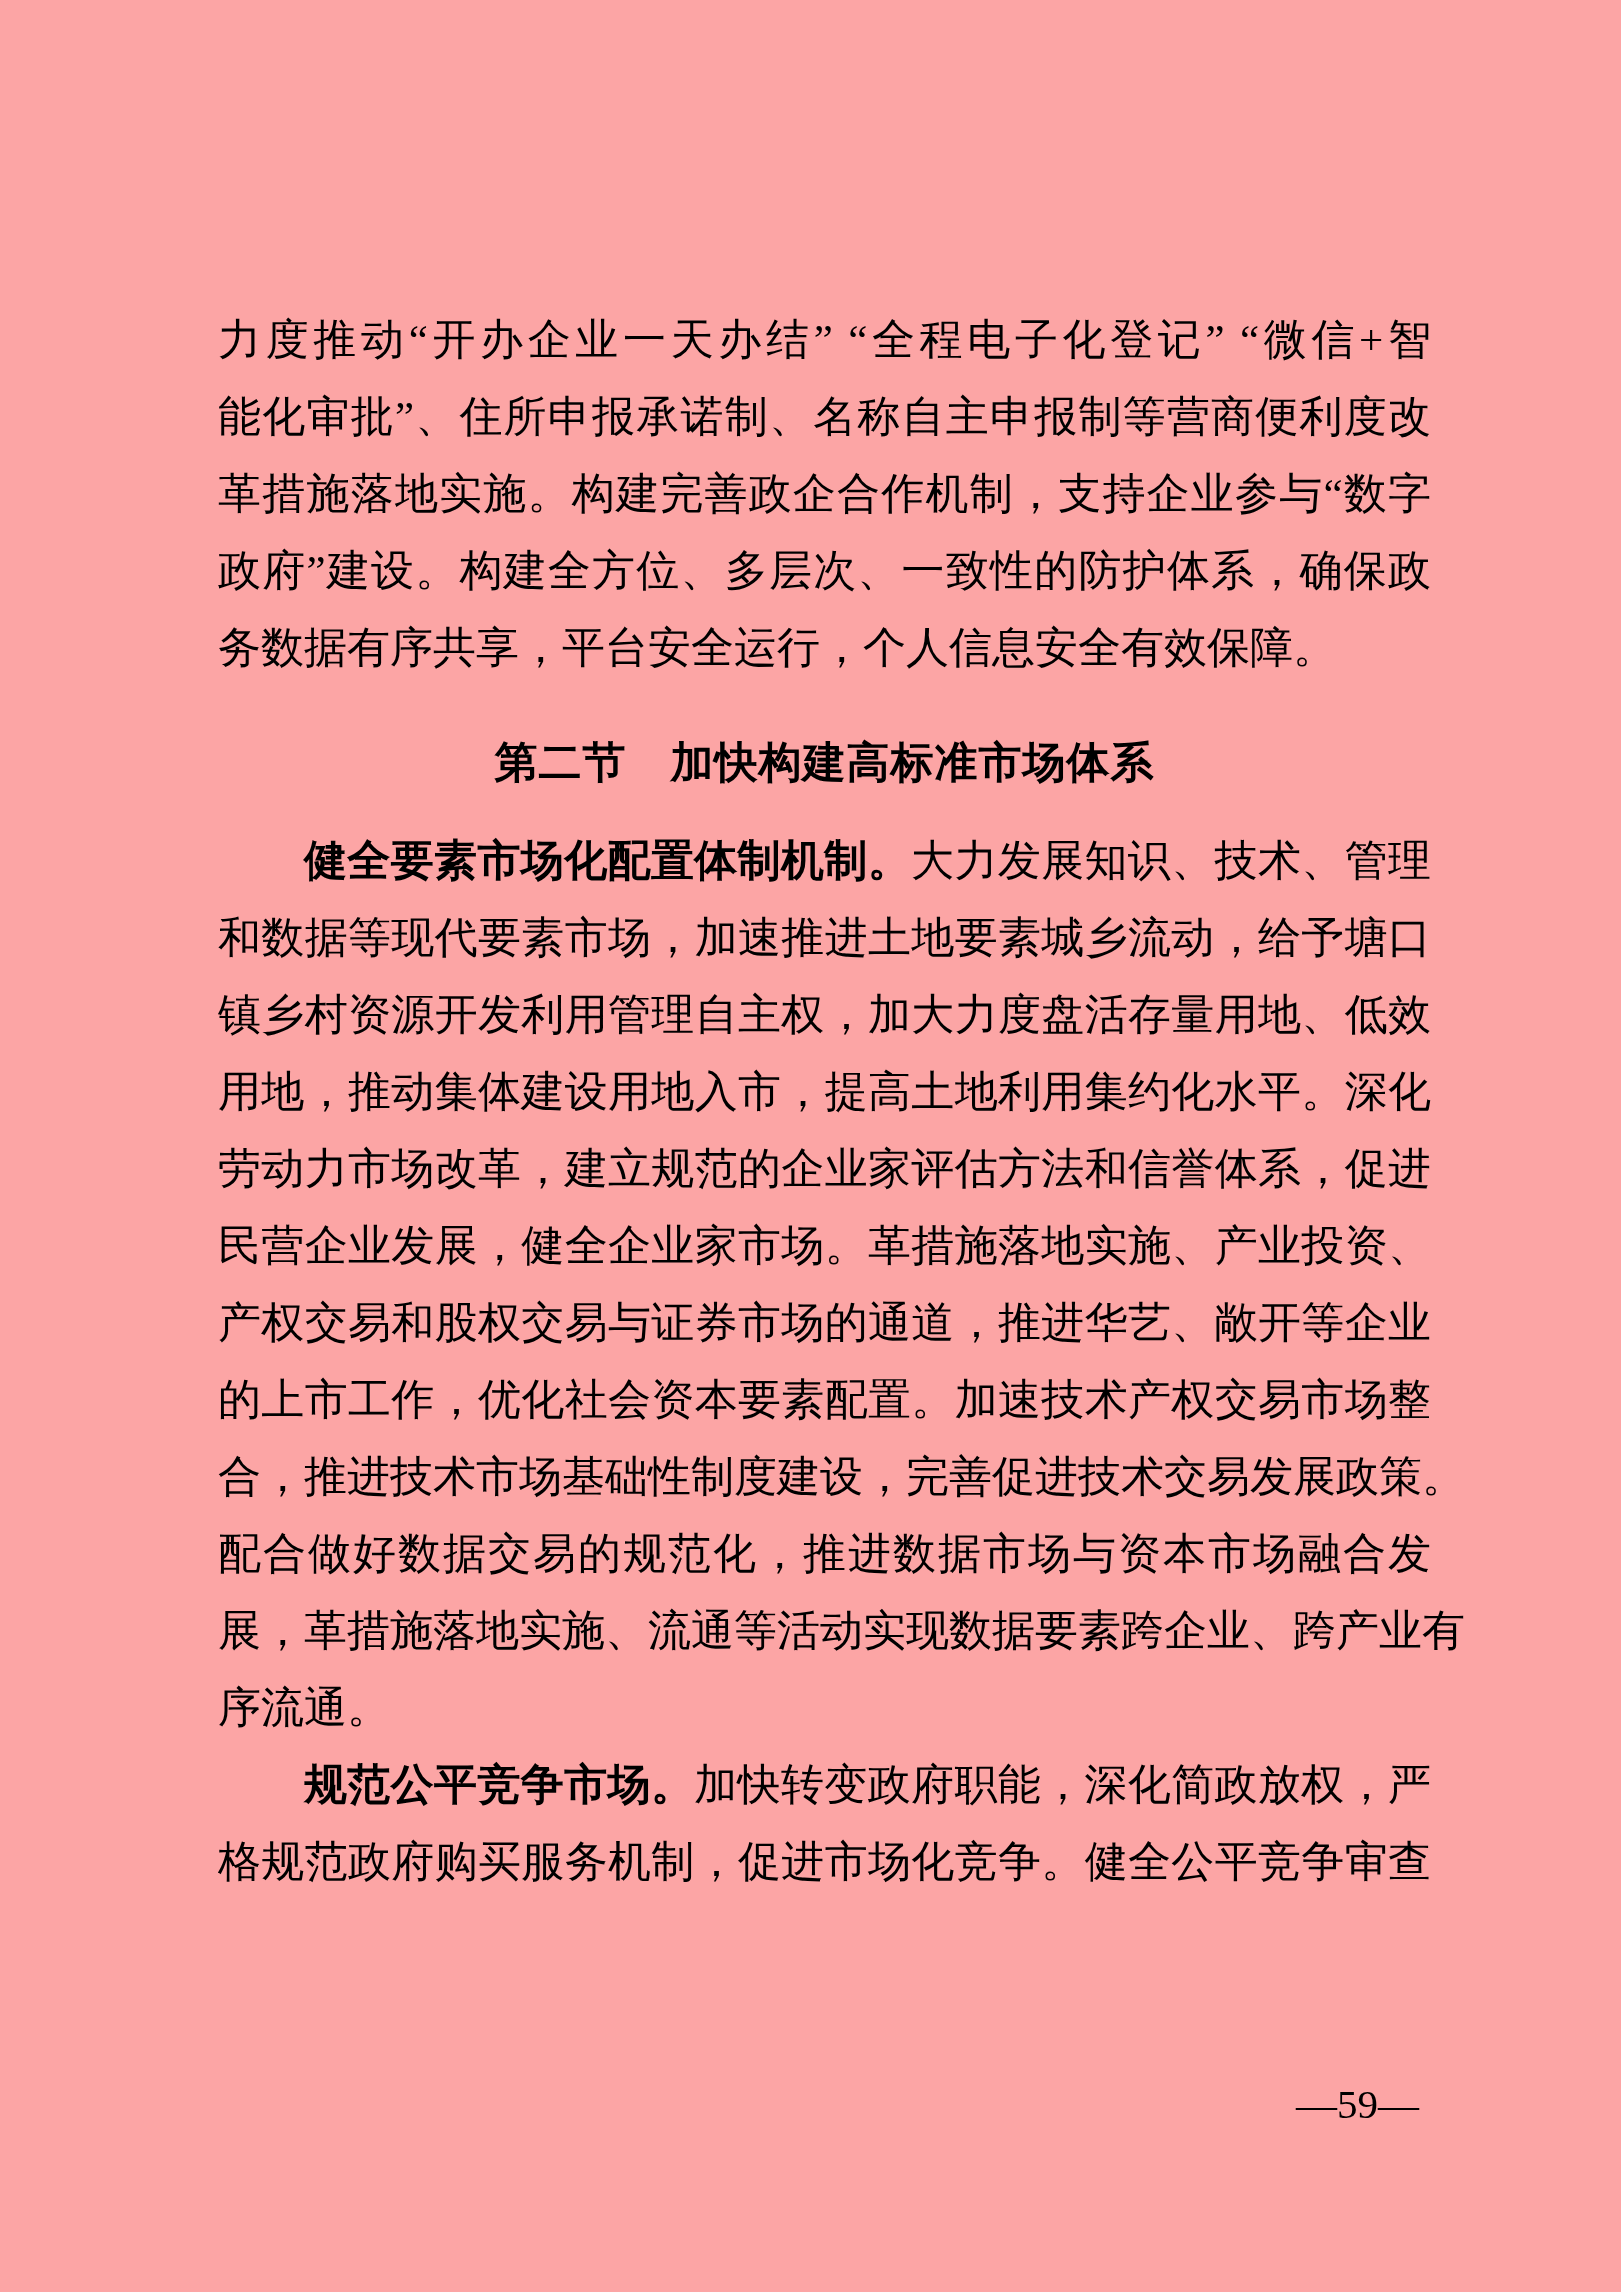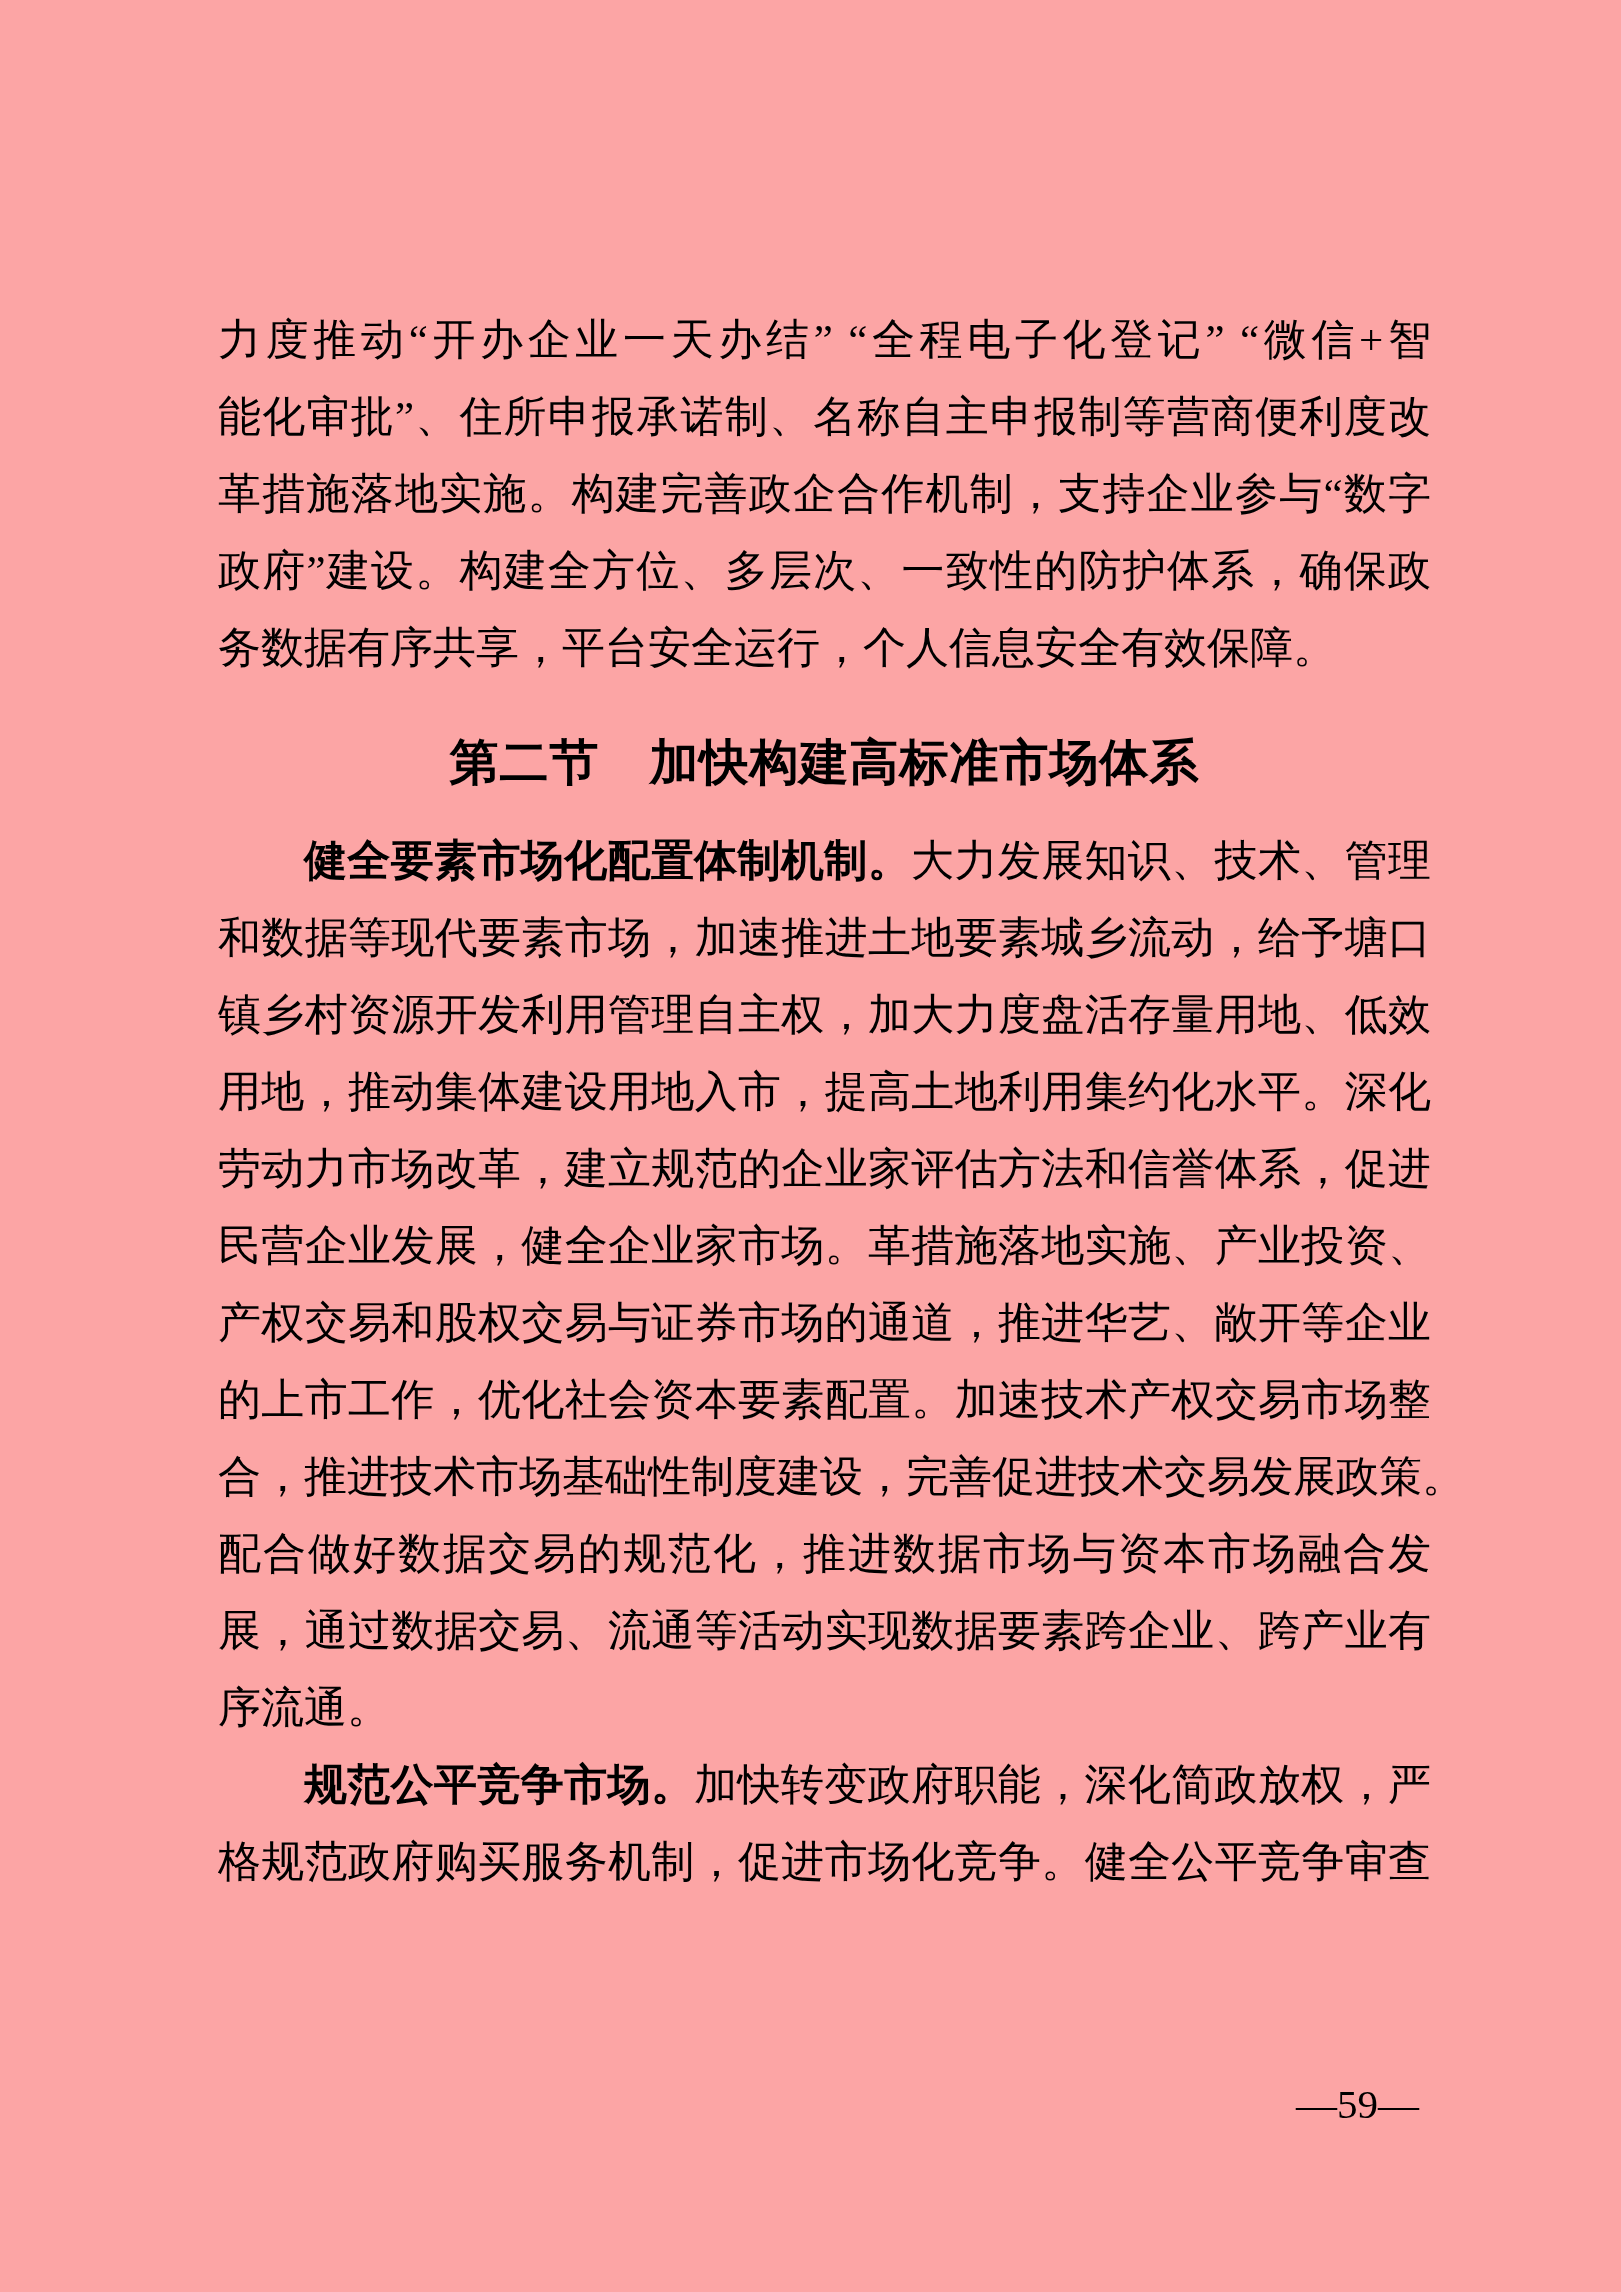--- a/index.html
+++ b/index.html
@@ -33,21 +33,21 @@
   }
   .line.indent { text-indent: 86px; }
   .lead {
     font-family: "Liberation Sans", "DejaVu Sans", sans-serif;
     font-weight: 700;
   }
   .section-heading {
     margin: 37px 0 20.6px 0;
     font-family: "Liberation Sans", "DejaVu Sans", sans-serif;
     font-weight: 700;
-    font-size: 49px;
+    font-size: 43px;
     line-height: 78px;
     text-align: center;
     text-align-last: center;
     letter-spacing: 1px;
   }
   .page-number {
     position: absolute;
     top: 2076px;
     right: 202px;
     font-size: 41px;
@@ -72,21 +72,21 @@
     <p class="line indent"><strong class="lead">健全要素市场化配置体制机制。</strong><span>大力发展知识、技术、管理</span></p>
     <p class="line">和数据等现代要素市场，加速推进土地要素城乡流动，给予塘口</p>
     <p class="line">镇乡村资源开发利用管理自主权，加大力度盘活存量用地、低效</p>
     <p class="line">用地，推动集体建设用地入市，提高土地利用集约化水平。深化</p>
     <p class="line">劳动力市场改革，建立规范的企业家评估方法和信誉体系，促进</p>
     <p class="line">民营企业发展，健全企业家市场。革措施落地实施、产业投资、</p>
     <p class="line">产权交易和股权交易与证券市场的通道，推进华艺、敞开等企业</p>
     <p class="line">的上市工作，优化社会资本要素配置。加速技术产权交易市场整</p>
     <p class="line">合，推进技术市场基础性制度建设，完善促进技术交易发展政策。</p>
     <p class="line">配合做好数据交易的规范化，推进数据市场与资本市场融合发</p>
-    <p class="line">展，通过数据交易、流通等活动实现数据要素跨企业、跨产业有</p>
+    <p class="line">展，革措施落地实施、流通等活动实现数据要素跨企业、跨产业有</p>
     <p class="line para-end">序流通。</p>
 
     <p class="line indent"><strong class="lead">规范公平竞争市场。</strong><span>加快转变政府职能，深化简政放权，严</span></p>
     <p class="line">格规范政府购买服务机制，促进市场化竞争。健全公平竞争审查</p>
 
   </div>
 
   <div class="page-number">—59—</div>
 </div>
 

